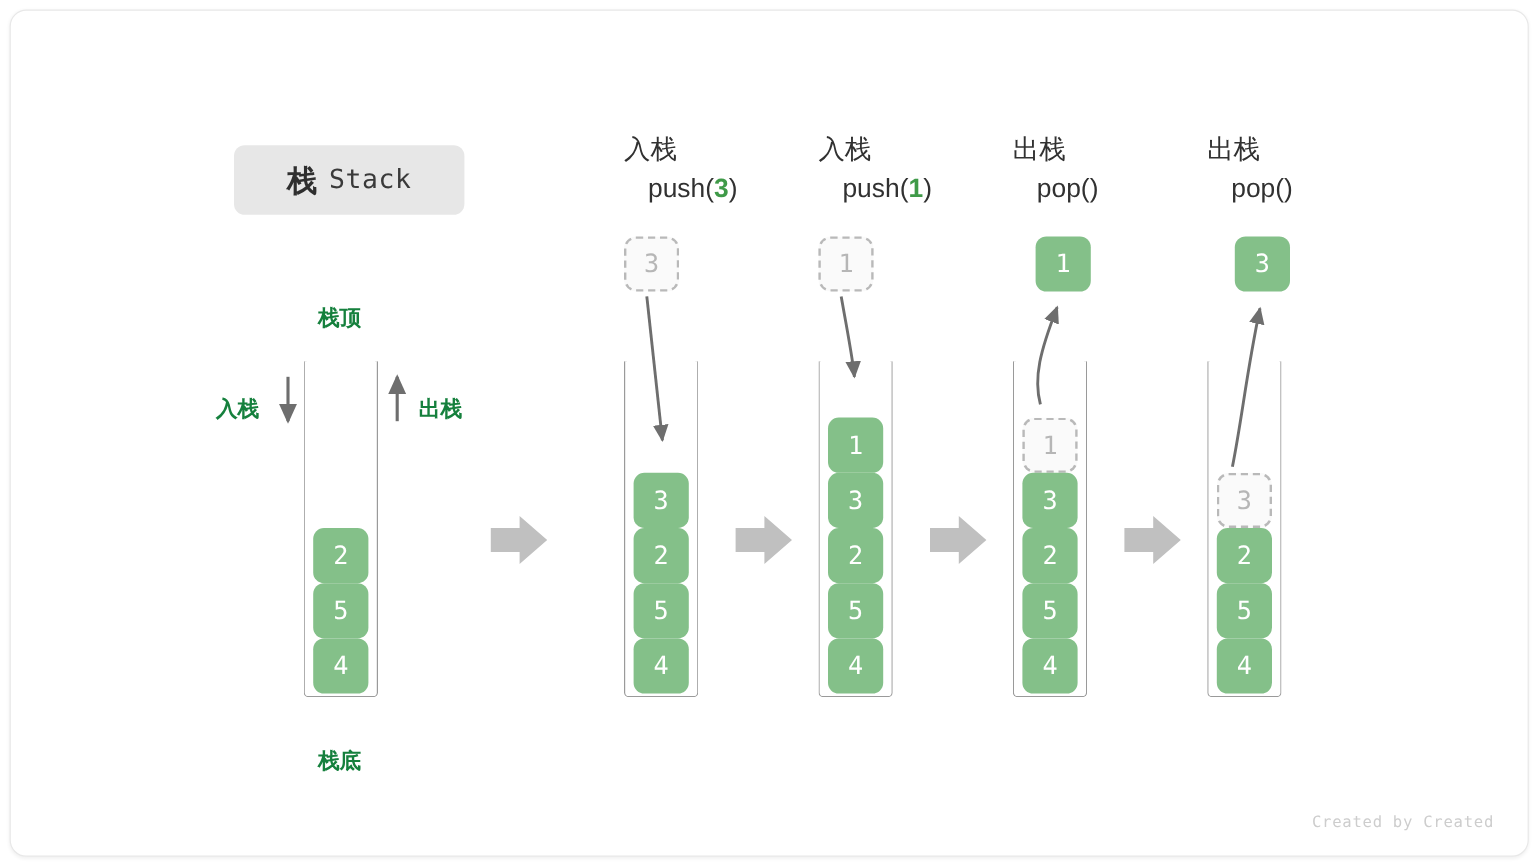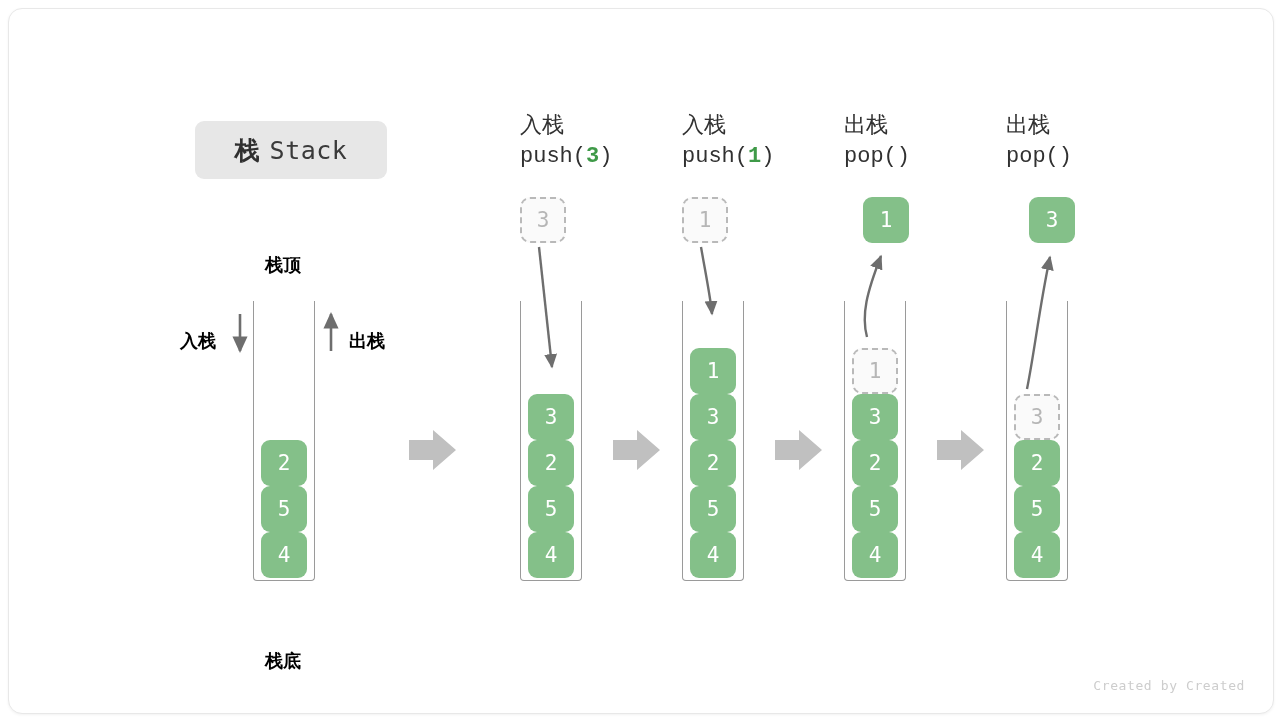--- a/index.html
+++ b/index.html
@@ -17,30 +17,30 @@
     position:absolute;left:186px;top:112px;width:192px;height:58px;
     background:#e7e7e7;border-radius:9px;
     display:flex;align-items:center;justify-content:center;
   }
   #title-badge .zh{
     font-family:"Liberation Sans",sans-serif;font-weight:bold;
     font-size:25px;color:#2f2f2f;letter-spacing:1px;
   }
   #title-badge .en{
     font-family:"DejaVu Sans Mono",monospace;
-    font-size:25px;color:#3a3a3a;margin-left:9px;letter-spacing:0.5px;
+    font-size:22px;color:#3a3a3a;margin-left:9px;letter-spacing:0.5px;
   }
 
   
   .vlabel{
     position:absolute;font-family:"Liberation Sans",sans-serif;font-weight:bold;
-    font-size:18px;color:#000000;white-space:nowrap;
+    font-size:18px;color:#15803d;white-space:nowrap;
   }
   #label-top{left:256px;top:244px;}
-  #label-bottom{left:256px;top:613px;margin-top:27px;}
+  #label-bottom{left:256px;top:613px;}
   #label-push{left:171px;top:320px;}
   #label-pop{left:340px;top:320px;}
 
   
   .stack{
     position:absolute;
     width:62px;
     border-left:1.6px solid #9a9a9a;
     border-right:1.6px solid #9a9a9a;
     border-bottom:1.6px solid #9a9a9a;
@@ -77,22 +77,22 @@
 
   
   .colhead{
     position:absolute;white-space:nowrap;
   }
   .colhead .l1{
     font-family:"Liberation Sans",sans-serif;font-size:22px;color:#313131;
     display:block;line-height:26px;margin-bottom:6px;
   }
   .colhead .l2{
-    font-family:Liberation Mono, monospace;font-size:22px;color:#313131;
-    display:block;line-height:26px;
+    font-family:Liberation Sans, sans-serif;font-size:22px;color:#313131;
+    display:block;line-height:26px;margin-left:20px;
   }
   .colhead .arg{color:#3f9a48;font-weight:bold;}
 
   
   #overlay{position:absolute;left:0;top:0;width:1264px;height:704px;pointer-events:none;}
 
   
   #watermark{
     position:absolute;right:28px;bottom:20px;
     font-family:"DejaVu Sans Mono",monospace;font-size:13px;color:#cdcdcd;

